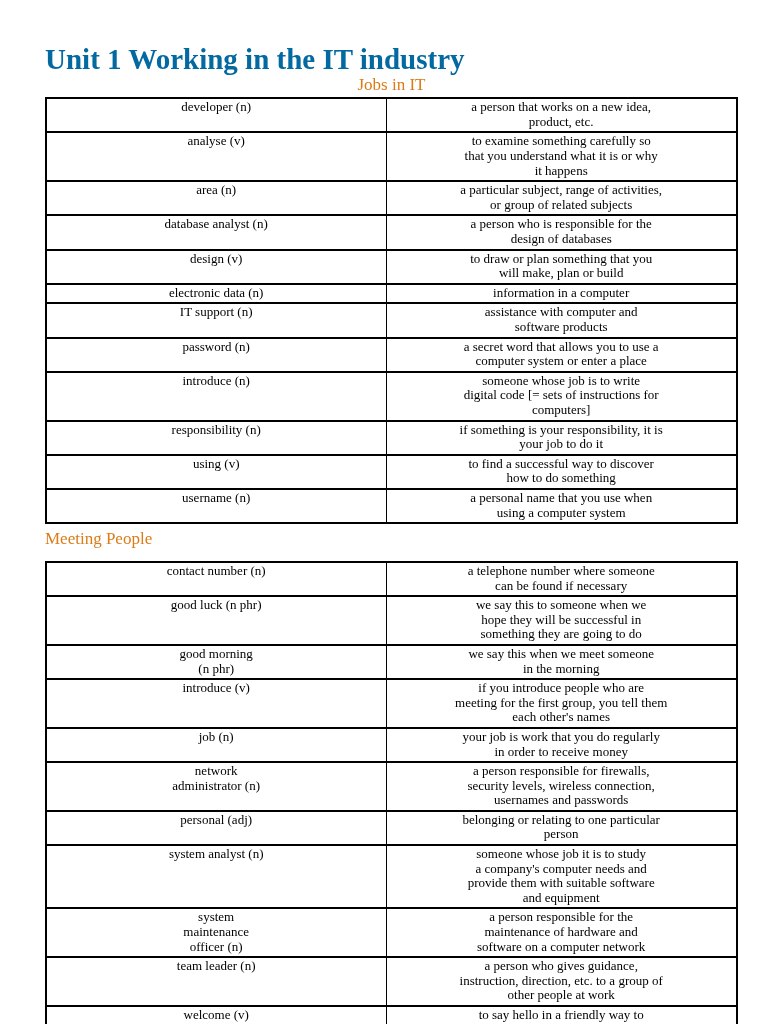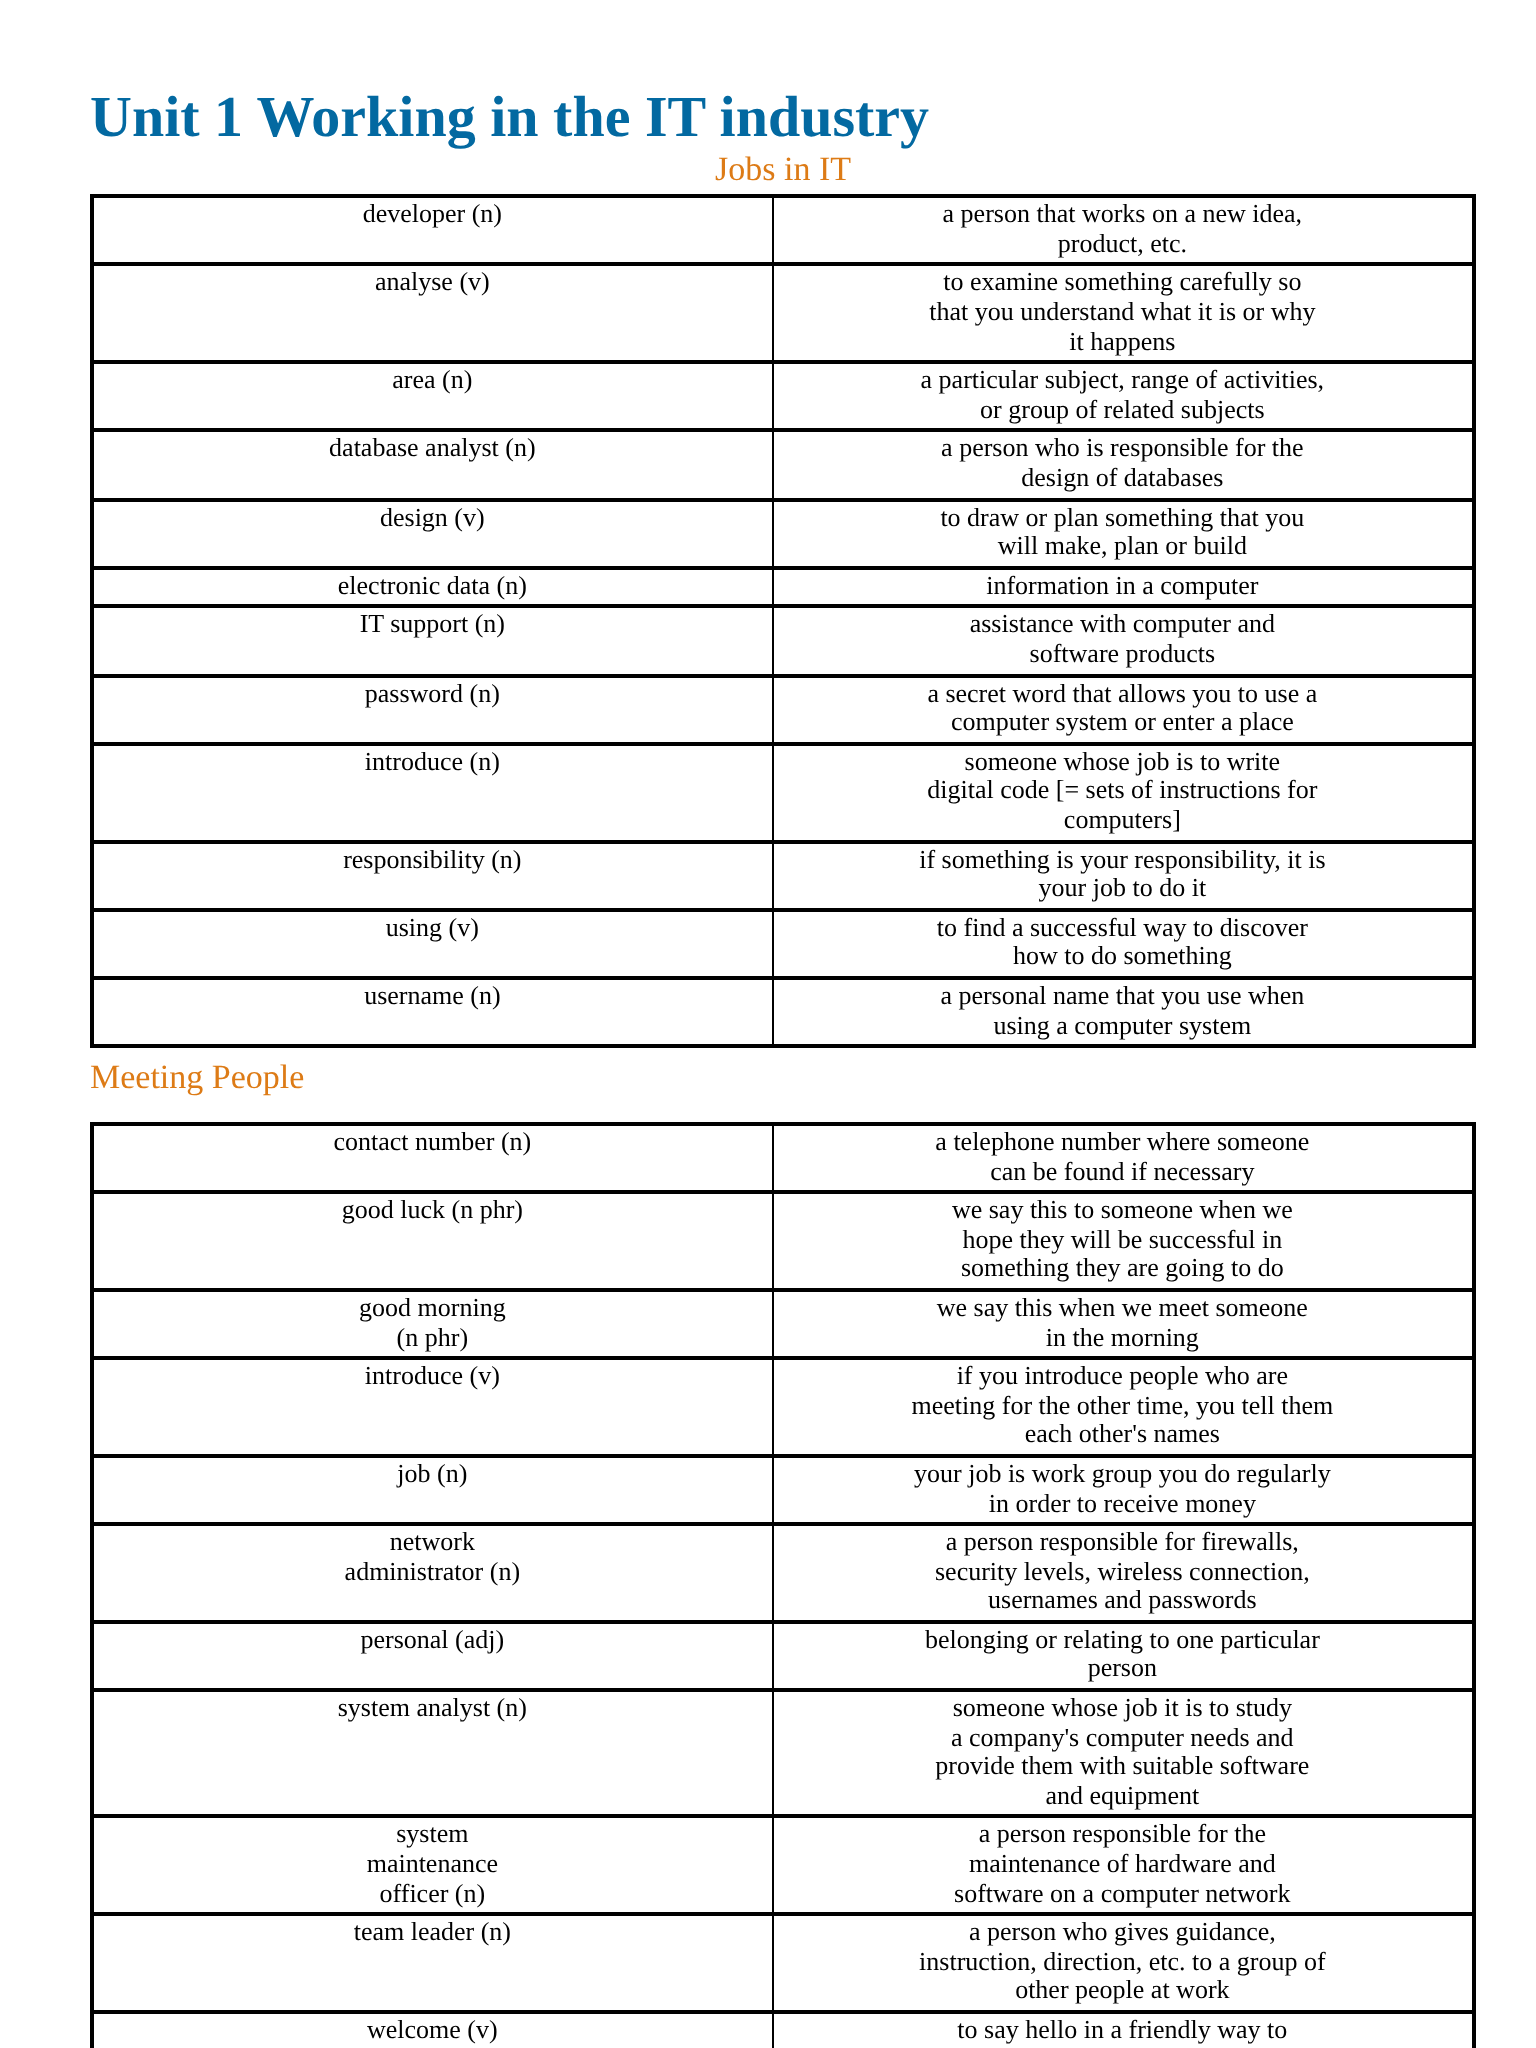--- a/index.html
+++ b/index.html
@@ -143,26 +143,26 @@
           </tr>
           <tr>
             <td class="term">good morning
 (n phr)</td>
             <td class="def">we say this when we meet someone
 in the morning</td>
           </tr>
           <tr>
             <td class="term">introduce (v)</td>
             <td class="def">if you introduce people who are
-meeting for the other time, you tell them
+meeting for the first group, you tell them
 each other's names</td>
           </tr>
           <tr>
             <td class="term">job (n)</td>
-            <td class="def">your job is work group you do regularly
+            <td class="def">your job is work that you do regularly
 in order to receive money</td>
           </tr>
           <tr>
             <td class="term">network
 administrator (n)</td>
             <td class="def">a person responsible for firewalls,
 security levels, wireless connection,
 usernames and passwords</td>
           </tr>
           <tr>

